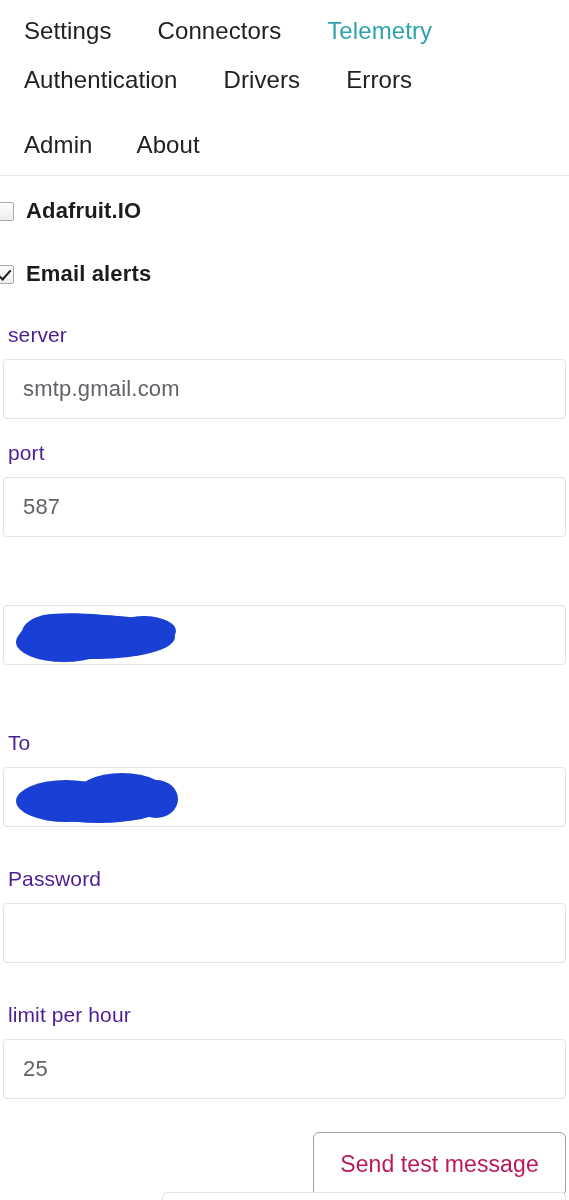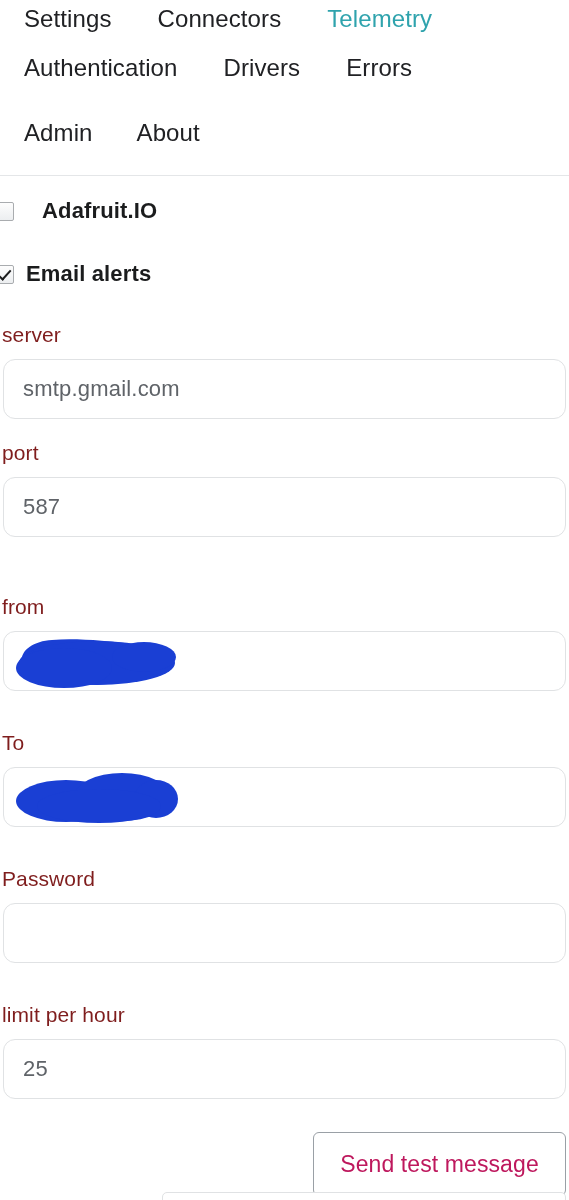--- a/index.html
+++ b/index.html
@@ -23,21 +23,21 @@
     overflow: hidden;
     background: #fff;
   }
 
   
   .tabbar {
     position: absolute;
     left: 0;
     top: 0;
     width: 491px;
-    padding-top: 4px;
+    padding-top: 16px;
     box-sizing: border-box;
   }
   .tabrow {
     display: flex;
     align-items: center;
     height: 65px;
     padding-left: 24px;
     box-sizing: border-box;
   }
   .tabrow.r1 { height: 33px; margin-top: -2px; }
@@ -68,21 +68,21 @@
     background: #e4e6e8;
   }
 
   
   .check-row {
     position: absolute;
     left: 0;
     display: flex;
     align-items: center;
   }
-  .check-row.r-ada { top: 198px; gap: 16px; }
+  .check-row.r-ada { top: 198px; }
   .check-row.r-email { top: 261px; }
 
   .cbox {
     position: relative;
     width: 19px;
     height: 19px;
     margin-left: -5px;
     border: 1px solid #a9acaf;
     border-radius: 2px;
     background: linear-gradient(#fdfdfd, #eceef0);
@@ -112,33 +112,33 @@
 
   
   .field {
     position: absolute;
     left: 0;
     width: 569px;
   }
   .field-label {
     font-size: 21px;
     line-height: 26px;
-    color: #7f1d1d;
-    padding-left: 2px;
+    color: #4c1d95;
+    padding-left: 8px;
     letter-spacing: 0.1px;
     white-space: nowrap;
   }
   .field-input {
     position: relative;
     margin-top: 11px;
     margin-left: 3px;
     width: 563px;
     height: 60px;
     border: 1px solid #e0e2e4;
-    border-radius: 12px;
+    border-radius: 4px;
     background: #ffffff;
     box-sizing: border-box;
     display: flex;
     align-items: center;
     overflow: hidden;
     cursor: text;
   }
   .field-value {
     font-size: 22px;
     color: #5f6368;
@@ -234,21 +234,20 @@
   </div>
 
   <div class="field" style="top:440px;">
     <div class="field-label">port</div>
     <div class="field-input">
       <span class="field-value">587</span>
     </div>
   </div>
 
   <div class="field" style="top:594px;">
-    <div class="field-label">from</div>
     <div class="field-input">
       <span class="field-value">            @gmail.com</span>
       <svg class="redact" width="563" height="60" viewBox="0 0 563 60">
         <path fill="#1a3fd4" d="
           M18 30
           C 16 18, 30 9, 48 8
           C 72 6, 104 9, 128 12
           C 146 14, 160 21, 168 27
           C 172 31, 170 37, 163 40
           C 150 46, 128 50, 104 52

